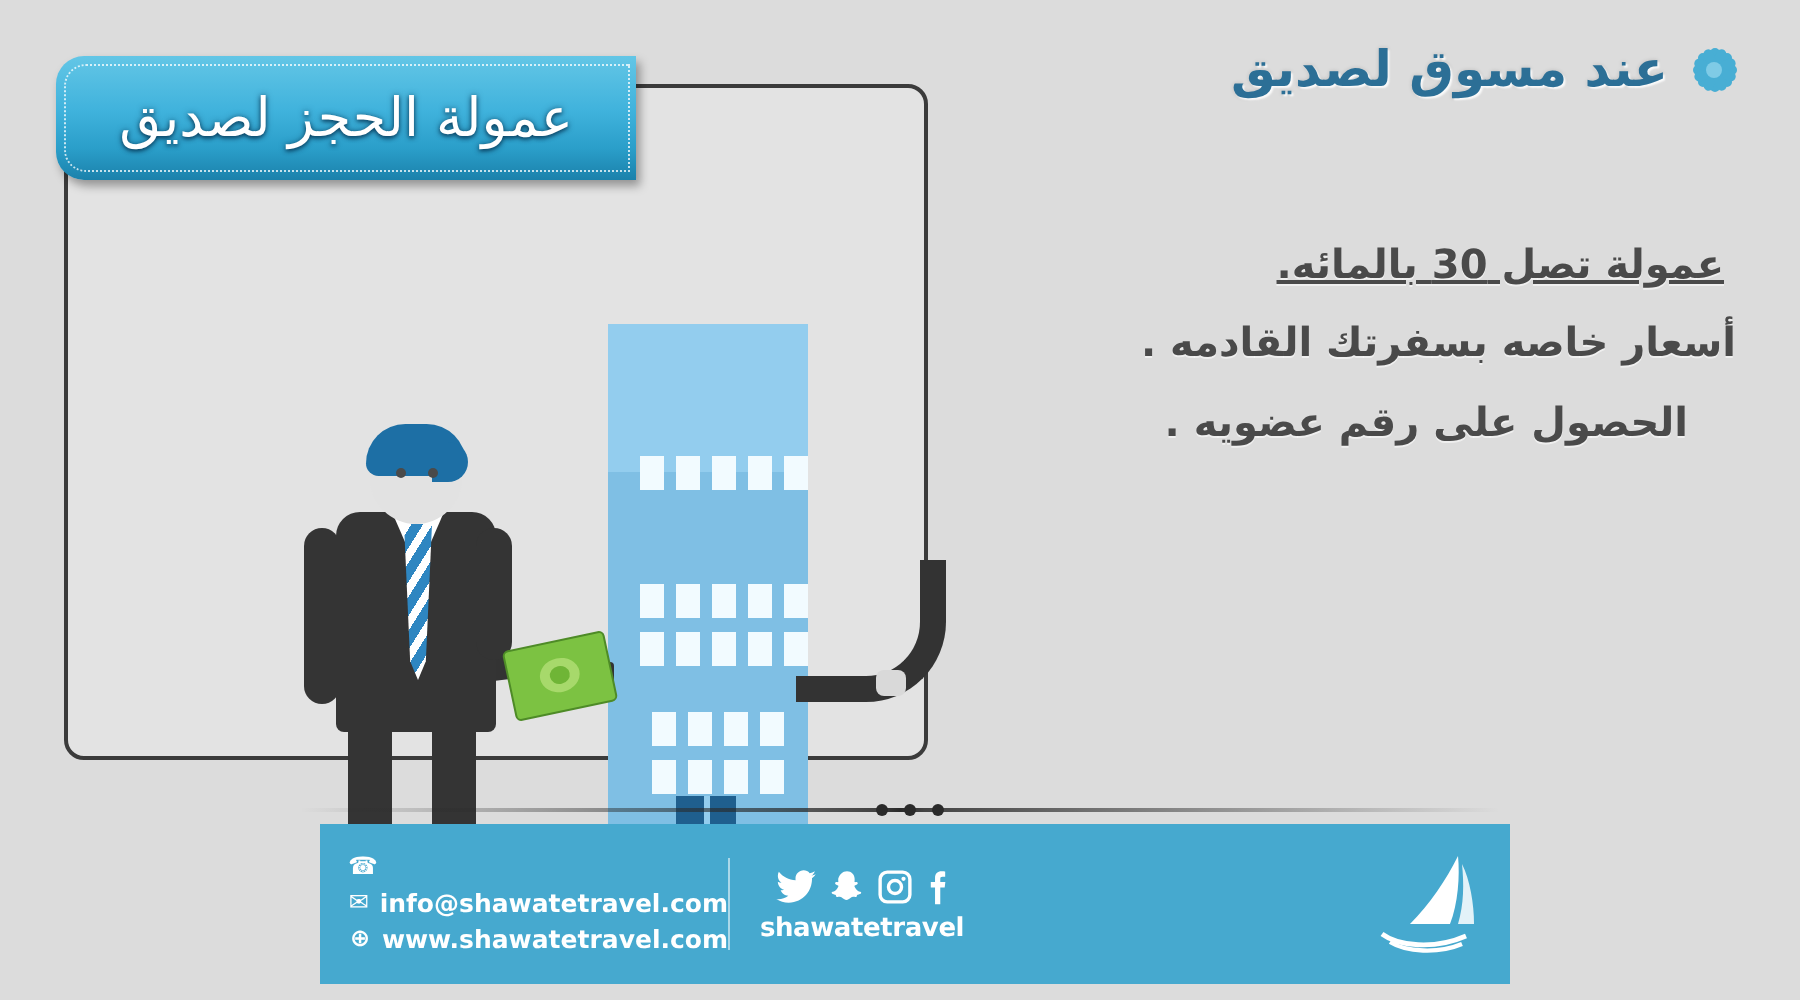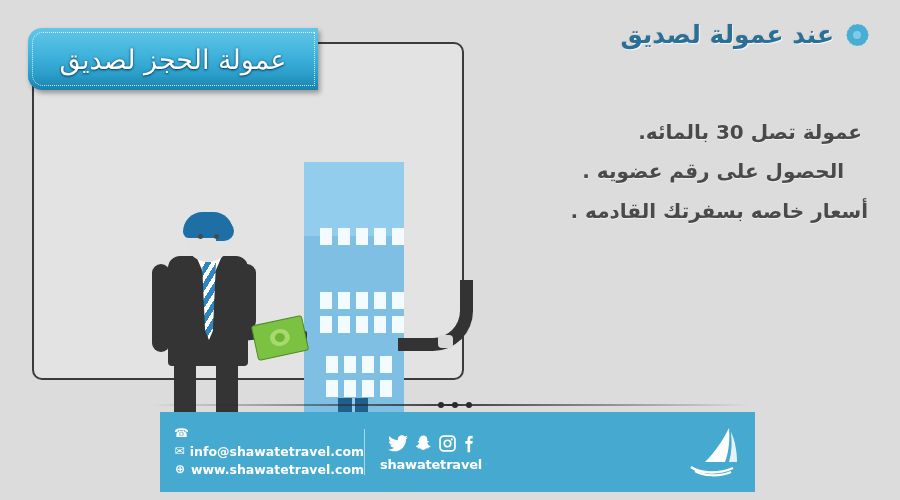--- a/index.html
+++ b/index.html
@@ -124,21 +124,21 @@
   
   .bullets{
     position:absolute;right:38px;top:118px;width:400px;
     direction:rtl;text-align:right;
   }
   .bullet{
     font-size:20px;color:#4a4a4a;font-weight:bold;
     line-height:1.42;margin-bottom:11px;white-space:nowrap;
     text-shadow:0 1px 0 rgba(255,255,255,.55);
   }
-  .b1{padding-left:12px;}
+  .b1{padding-left:12px;text-decoration:underline;}
   .b2{margin-right:-6px;}
   .b3{margin-right:18px;}
   .b4{margin-right:14px;}
 
   
   .footer{
     position:absolute;left:160px;top:412px;width:595px;height:80px;
     background:#46a9cf;display:flex;align-items:center;
   }
   .f-contact{padding-left:14px;width:190px;color:#ffffff;}
@@ -233,27 +233,27 @@
       <span style="transform:rotate(0deg)"></span>
       <span style="transform:rotate(45deg)"></span>
       <span style="transform:rotate(90deg)"></span>
       <span style="transform:rotate(135deg)"></span>
       <span style="transform:rotate(22deg)"></span>
       <span style="transform:rotate(67deg)"></span>
       <span style="transform:rotate(112deg)"></span>
       <span style="transform:rotate(157deg)"></span>
       <div class="flower-center"></div>
     </div>
-    <div class="rhead-text">عند عمولة لصديق</div>
+    <div class="rhead-text">عند مسوق لصديق</div>
   </div>
 
   <div class="bullets">
     <div class="bullet b1">عمولة تصل 30 بالمائه.</div>
+    <div class="bullet b2">أسعار خاصه بسفرتك القادمه .</div>
     <div class="bullet b3">الحصول على رقم عضويه .</div>
-    <div class="bullet b2">أسعار خاصه بسفرتك القادمه .</div>
   </div>
 
   <div class="divider">
     <div class="div-line"></div>
     <div class="div-dot" style="left:288px"></div>
     <div class="div-dot" style="left:302px"></div>
     <div class="div-dot" style="left:316px"></div>
   </div>
 
   <div class="footer">

